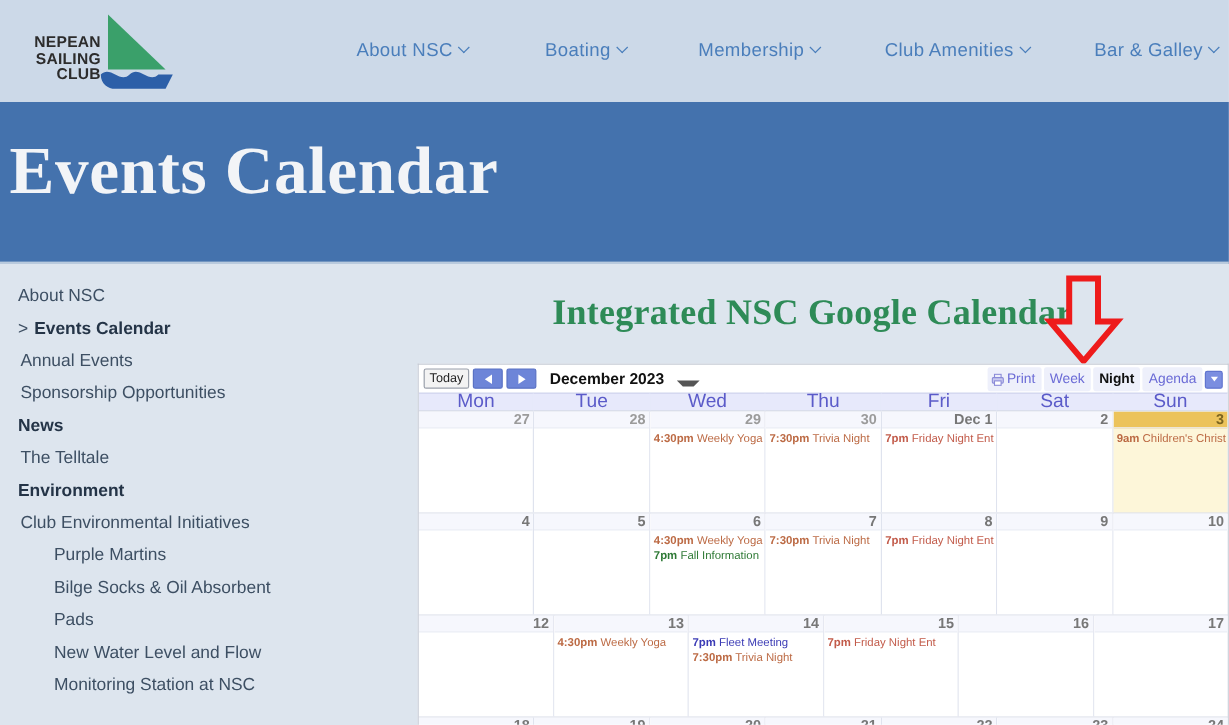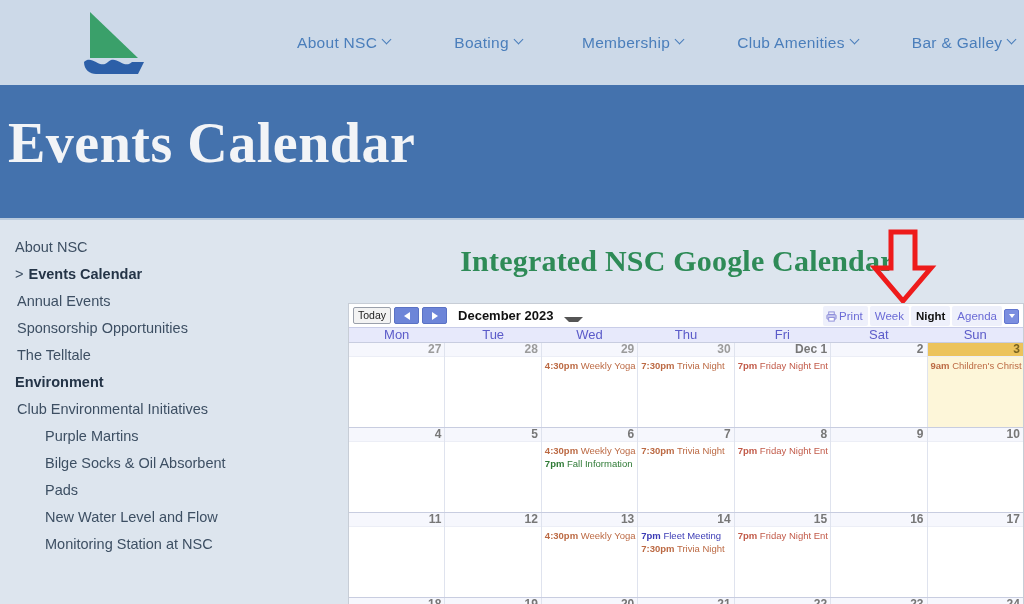--- a/index.html
+++ b/index.html
@@ -123,21 +123,21 @@
     display:flex;align-items:center;justify-content:center;cursor:pointer;
   }
   .dropdown-btn i{
     display:block;width:0;height:0;border-top:4px solid #ffffff;
     border-left:3px solid transparent;border-right:3px solid transparent;
   }
 
   
   .dow-row{display:flex;height:14px;background:#e7e9fb;border-top:1px solid #c9cde8;}
   .dow{
-    flex:1 1 0;text-align:center;font-size:13px;color:#5b5bc9;line-height:14px;
+    flex:1 1 0;text-align:center;font-size:16px;color:#5b5bc9;line-height:14px;
     border-right:1px solid #e7e9fb;
   }
   .dow:last-child{border-right:none;}
 
   
   .week{display:flex;border-top:1px solid #c8cde0;}
   .daycell{
     flex:1 1 0;border-right:1px solid #dfe3ee;position:relative;overflow:hidden;
     background:#ffffff;cursor:pointer;
   }
@@ -158,20 +158,25 @@
   .ev.blue{color:#3b3bb5;}
   .ev.brownred{color:#c25b4a;}
 </style>
 </head>
 <body>
 
 <div class="page">
 
   <div class="topbar">
     <div class="logo">
+      <div class="logo-text">
+        <div>NEPEAN</div>
+        <div>SAILING</div>
+        <div>CLUB</div>
+      </div>
       <svg class="logo-svg" width="66" height="70" viewBox="0 0 66 70">
         <polygon points="8,2 8,48 56,48" fill="#3aa06a"></polygon>
         <path d="M2,52 C10,44 18,60 26,52 C34,44 42,60 50,52 L62,52 L56,64 L14,64 C8,64 2,60 2,52 Z" fill="#2c5fa8"></path>
       </svg>
     </div>
 
     <div class="nav">
       <div class="nav-item">
         <span>About NSC</span>
         <span class="caret"></span>
@@ -198,20 +203,21 @@
   <div class="hero">
     <h1>Events Calendar</h1>
   </div>
   <div class="hero-edge"></div>
 
   <div class="sidebar" id="sidebar">
       <div class="side-item lvl0"><span>About NSC</span></div>
       <div class="side-item lvl0 bold"><span class="arrow">&gt;</span><span>Events Calendar</span></div>
       <div class="side-item lvl1"><span>Annual Events</span></div>
       <div class="side-item lvl1"><span>Sponsorship Opportunities</span></div>
+      <div class="side-item lvl0 bold"><span>News</span></div>
       <div class="side-item lvl1"><span>The Telltale</span></div>
       <div class="side-item lvl0 bold"><span>Environment</span></div>
       <div class="side-item lvl1"><span>Club Environmental Initiatives</span></div>
       <div class="side-item lvl2"><span>Purple Martins</span></div>
       <div class="side-item lvl2"><span>Bilge Socks &amp; Oil Absorbent</span></div>
       <div class="side-item lvl2"><span>Pads</span></div>
       <div class="side-item lvl2"><span>New Water Level and Flow</span></div>
       <div class="side-item lvl2"><span>Monitoring Station at NSC</span></div>
     </div>
 
@@ -336,24 +342,20 @@
               <div class="daynum">9</div>
               <div class="events"></div>
             </div>
             <div class="daycell">
               <div class="daynum">10</div>
               <div class="events"></div>
             </div>
           </div>
           <div class="week" style="height: 84px;">
             <div class="daycell">
-              <div class="daynum">11</div>
-              <div class="events"></div>
-            </div>
-            <div class="daycell">
               <div class="daynum">12</div>
               <div class="events"></div>
             </div>
             <div class="daycell">
               <div class="daynum">13</div>
               <div class="events">
                 <div class="ev"><b>4:30pm</b><span> Weekly Yoga</span></div>
               </div>
             </div>
             <div class="daycell">

